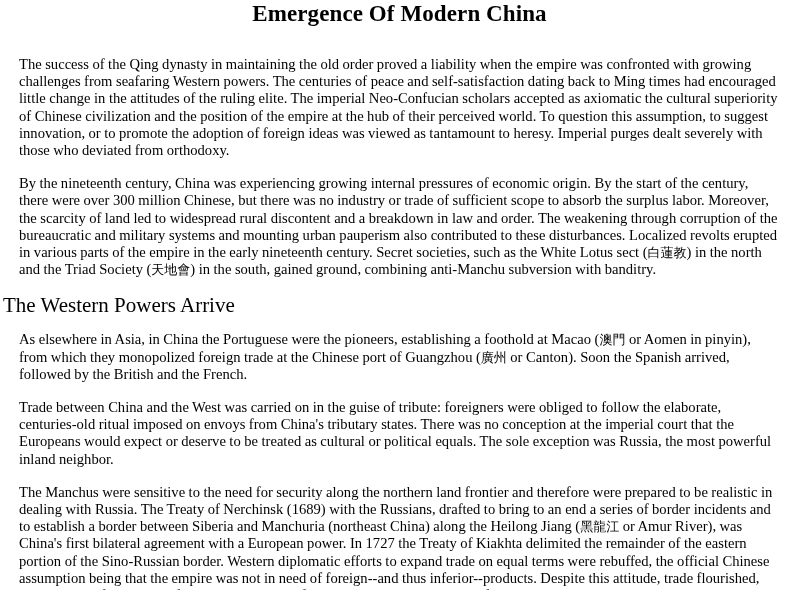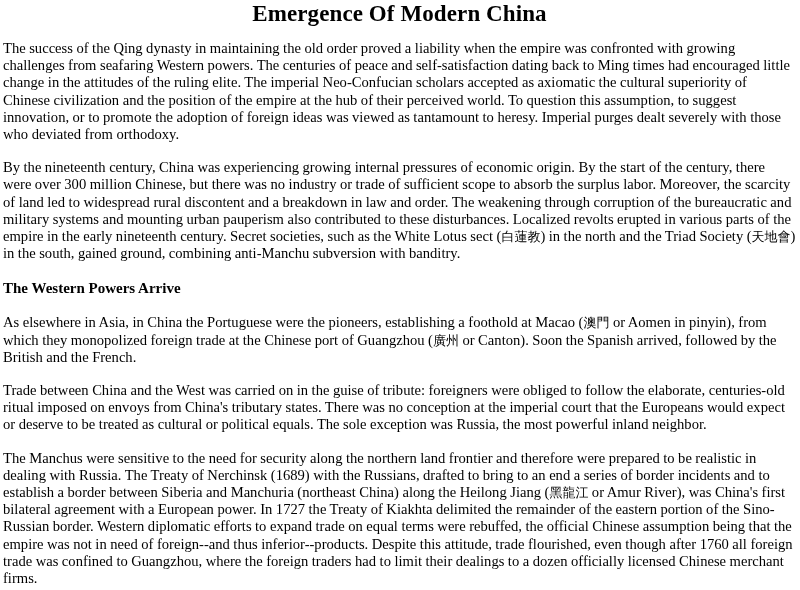--- a/index.html
+++ b/index.html
@@ -26,32 +26,32 @@
     font-weight: bold;
     font-size: 23px;
     line-height: 26px;
     text-align: center;
     margin: 1px 0 0 0;
     padding: 0;
     letter-spacing: 0.1px;
   }
   h2.section-heading {
     font-family: "Liberation Serif", "DejaVu Serif", serif;
-    font-weight: bold;
-    font-size: 15px;
+    font-weight: normal;
+    font-size: 21px;
     line-height: 22px;
     text-align: left;
     margin: 15px 0 0 0;
     padding: 0;
   }
   p.para {
     font-size: 14.6px;
     line-height: 17.2px;
     text-align: left;
-    margin: 0;
+    margin: 16px;
     padding: 0;
     hyphens: none;
     word-spacing: -0.15px;
   }
   p.para + p.para {
     margin-top: 16px;
   }
   h2.section-heading + p.para {
     margin-top: 15px;
   }

